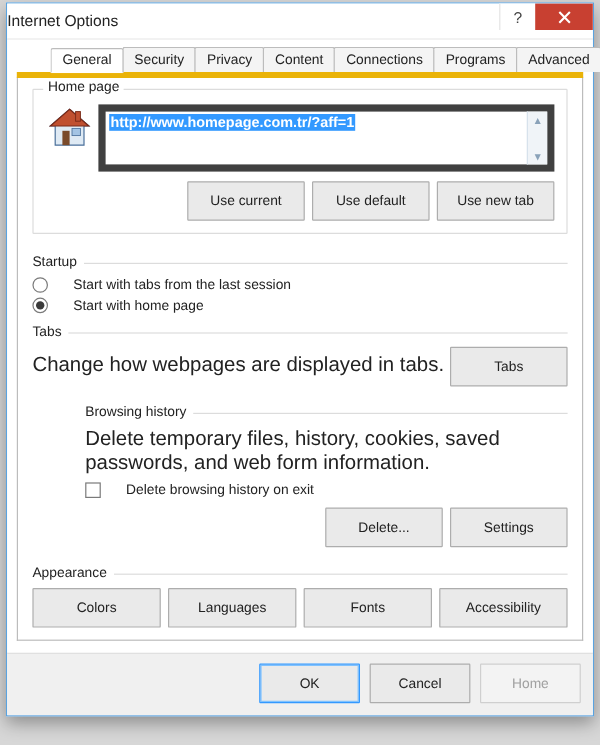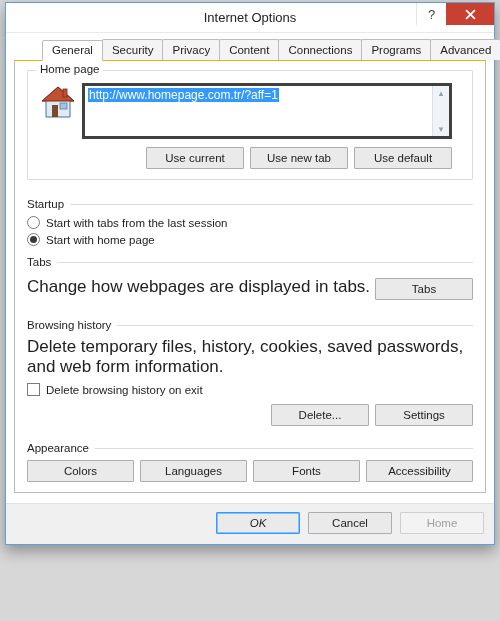--- a/index.html
+++ b/index.html
@@ -19,21 +19,21 @@
   }
   
   .titlebar {
     height: 30px;
     background: #ffffff;
     display: flex; align-items: center;
     position: relative;
     border-bottom: 1px solid #e9e9e9;
   }
   .titlebar .title {
-    flex: 1; text-align: center;
+    flex: 1; 
     font-size: 13px; color: #222;
   }
   .titlebar .win-controls {
     position: absolute; right: 0; top: 0;
     display: flex; height: 22px;
   }
   .win-btn {
     width: 30px; height: 22px;
     display: flex; align-items: center; justify-content: center;
     font-size: 13px; color: #444;
@@ -44,21 +44,21 @@
   .win-btn.help::after { content: "?"; }
   .win-btn.close svg { width: 11px; height: 11px; }
   
   .client {
     padding: 6px 8px 10px 8px;
     background: #ffffff;
   }
   
   .tabs {
     display: flex;
-    border-bottom: 1px solid #eab308;
+    border-bottom: 5px solid #eab308;
     position: relative;
     margin-bottom: -1px;
     padding-left: 28px;
   }
   .tab {
     font-size: 11.5px;
     color: #222;
     padding: 4px 9px 4px 9px;
     border: 1px solid #bcbcbc;
     border-bottom: none;
@@ -78,21 +78,21 @@
     border: 1px solid #bcbcbc;
     border-top: none;
     padding: 10px 12px 10px 12px;
     background: #ffffff;
   }
   
   .group {
     position: relative;
     border: 1px solid #dcdcdc;
     border-radius: 1px;
-    padding: 12px 20px 10px 10px;
+    padding: 12px 10px 10px 10px;
     margin-bottom: 12px;
   }
   .group > .legend {
     position: absolute;
     top: -8px; left: 8px;
     background: #ffffff;
     padding: 0 4px;
     font-size: 11.5px;
     color: #222;
   }
@@ -107,56 +107,57 @@
   }
   .group.noborder .legend-line .hr {
     flex: 1; height: 1px; background: #dcdcdc;
   }
   
   .hp-row { display: flex; align-items: flex-start; }
   .house-icon { width: 40px; flex: 0 0 40px; margin-right: 4px; }
   .hp-right { flex: 1; }
   .hp-text { font-size: 11.5px; color: #222; margin-bottom: 6px; }
   .url-box {
-    border: 3px solid #404040;
+    border: 6px solid #404040;
     height: 56px;
     position: relative;
     display: flex;
+    font-weight: bold;
   }
   .url-inner {
     flex: 1; padding: 2px 3px;
     font-size: 12px;
   }
   .url-sel {
     background: #3399ff; color: #ffffff;
     padding: 0 1px;
     display: inline-block;
   }
   .url-scroll {
     width: 17px;
     border-left: 1px solid #d7e2ec;
     background: #f0f4f8;
     display: flex; flex-direction: column; justify-content: space-between;
     font-size: 9px; color: #8aa2b9; text-align: center;
     padding: 2px 0;
   }
   .btn-row { display: flex; justify-content: flex-end; gap: 6px; margin-top: 8px; }
   .btn {
-    min-width: 98px; height: 22px;
+    min-width: 98px; height: 33px;
     border: 1px solid #adadad;
     background: #eaeaea;
     font-size: 11.5px; color: #222;
     display: inline-flex; align-items: center; justify-content: center;
     border-radius: 1px;
     padding: 0 10px;
   }
   .btn.disabled { color: #a0a0a0; border-color: #cfcfcf; background: #f3f3f3; }
-  .btn.default { border-color: #3399ff; box-shadow: inset 0 0 0 1px #7fc2ff; font-style: italic; }
-  
-  .radio-row, .check-row { display: flex; align-items: center; font-size: 11.5px; color: #222; margin: 4px 0; }
+  .btn.default { border-color: #3399ff; box-shadow: inset 0 0 0 1px #7fc2ff; }
+  
+  .radio-row, .check-row { display: flex; align-items: center; font-size: 11.5px; color: #222; margin: 4px 0; gap: 15px; }
   .radio {
     width: 13px; height: 13px; border: 1px solid #7a7a7a; border-radius: 50%;
     margin-right: 6px; display: inline-flex; align-items: center; justify-content: center;
     background: #fff;
   }
   .radio.checked::after { content: ""; width: 7px; height: 7px; background: #3a3a3a; border-radius: 50%; }
   .checkbox {
     width: 13px; height: 13px; border: 1px solid #7a7a7a; background: #fff;
     margin-right: 6px; display: inline-block;
   }
@@ -224,22 +225,22 @@
               </div>
               <div class="url-scroll">
                 <span>▴</span>
                 <span>▾</span>
               </div>
             </div>
           </div>
         </div>
         <div class="btn-row">
           <div class="btn">Use current</div>
+          <div class="btn">Use default</div>
           <div class="btn">Use new tab</div>
-          <div class="btn">Use default</div>
         </div>
       </div>
 
       <div class="group noborder">
         <div class="legend-line">
           <span class="lbl">Startup</span>
           <div class="hr"></div>
         </div>
         <div class="radio-row">
           <span class="radio"></span>
@@ -255,21 +256,21 @@
         <div class="legend-line">
           <span class="lbl">Tabs</span>
           <div class="hr"></div>
         </div>
         <div class="tabs-line">
           <div class="desc">Change how webpages are displayed in tabs.</div>
           <div class="btn">Tabs</div>
         </div>
       </div>
 
-      <div class="group noborder" style="margin-top:10px;">
+      <div class="group noborder" style="margin-top:10px;margin-left:44px;">
         <div class="legend-line">
           <span class="lbl">Browsing history</span>
           <div class="hr"></div>
         </div>
         <div class="desc">Delete temporary files, history, cookies, saved passwords, and web form information.</div>
         <div class="check-row">
           <span class="checkbox"></span>
           <span>Delete browsing history on exit</span>
         </div>
         <div class="btn-row">

